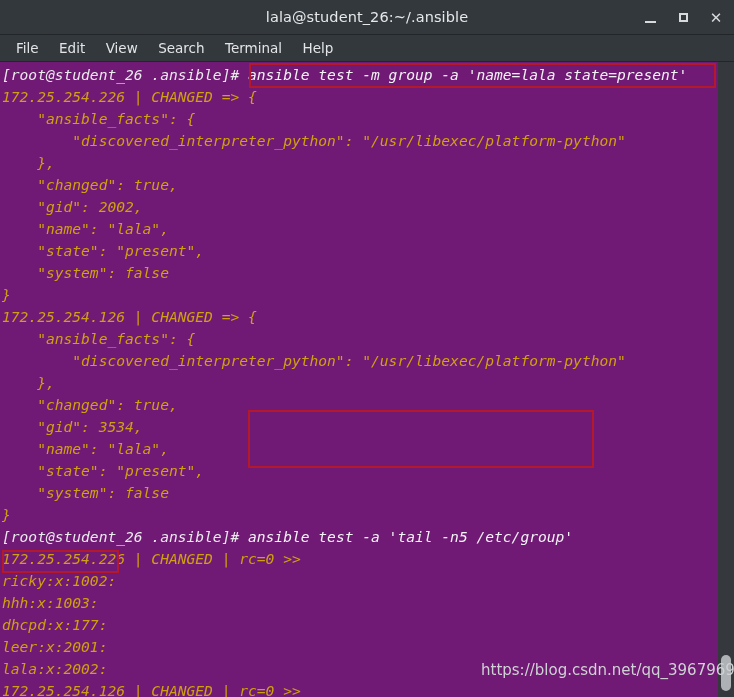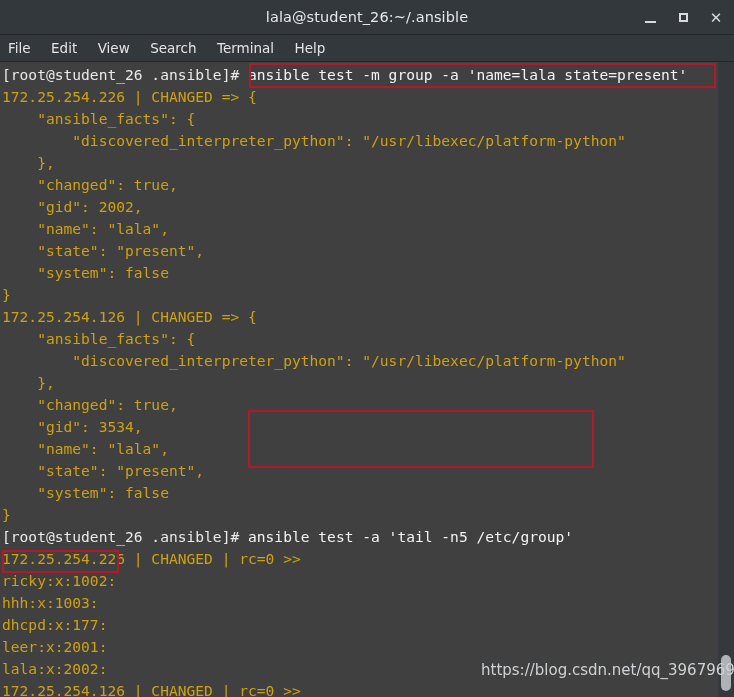--- a/index.html
+++ b/index.html
@@ -76,41 +76,43 @@
 
   
   #menubar {
     position: absolute;
     top: 35px; left: 0;
     width: 734px;
     height: 27px;
     background: #33383c;
     border-bottom: 1px solid #232629;
     box-sizing: border-box;
+    padding-left: 8px;
     white-space: nowrap;
   }
   .menu-item {
     display: inline-block;
     height: 26px;
     line-height: 26px;
     padding: 0 8px;
     color: #e3e5e7;
     font-size: 13.5px;
     font-family: "DejaVu Sans", sans-serif;
     vertical-align: top;
   }
 
   
   #terminal {
     position: absolute;
     top: 62px; left: 0;
     width: 718px;
     height: 635px;
-    background: #404040;
+    background: #701a75;
     overflow: hidden;
+    font-style: italic;
   }
   #term-lines {
     position: absolute;
     top: 2px;
     left: 2px;
     font-family: "DejaVu Sans Mono", monospace;
     font-size: 14.6px;
     line-height: 22px;
     letter-spacing: 0px;
     white-space: pre;

